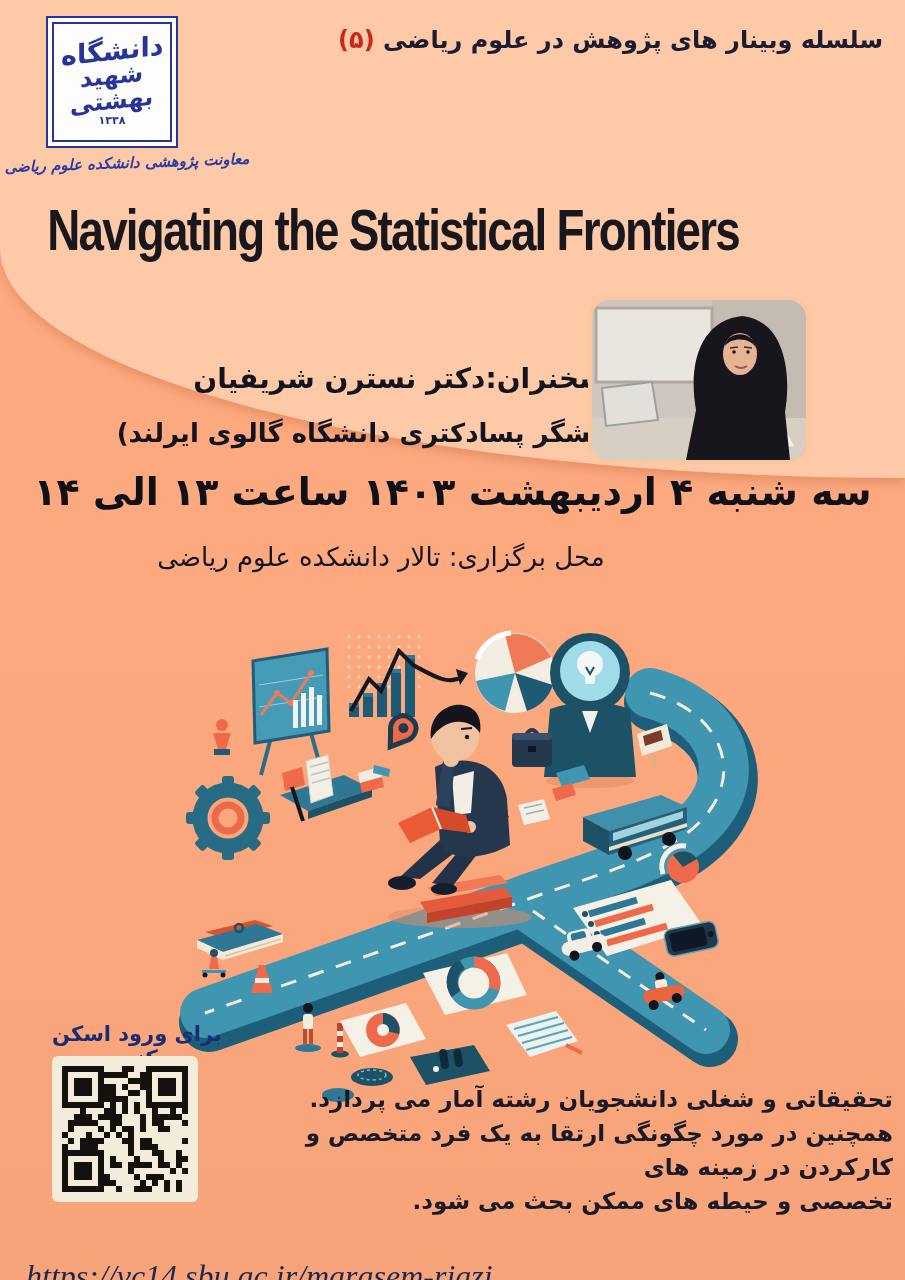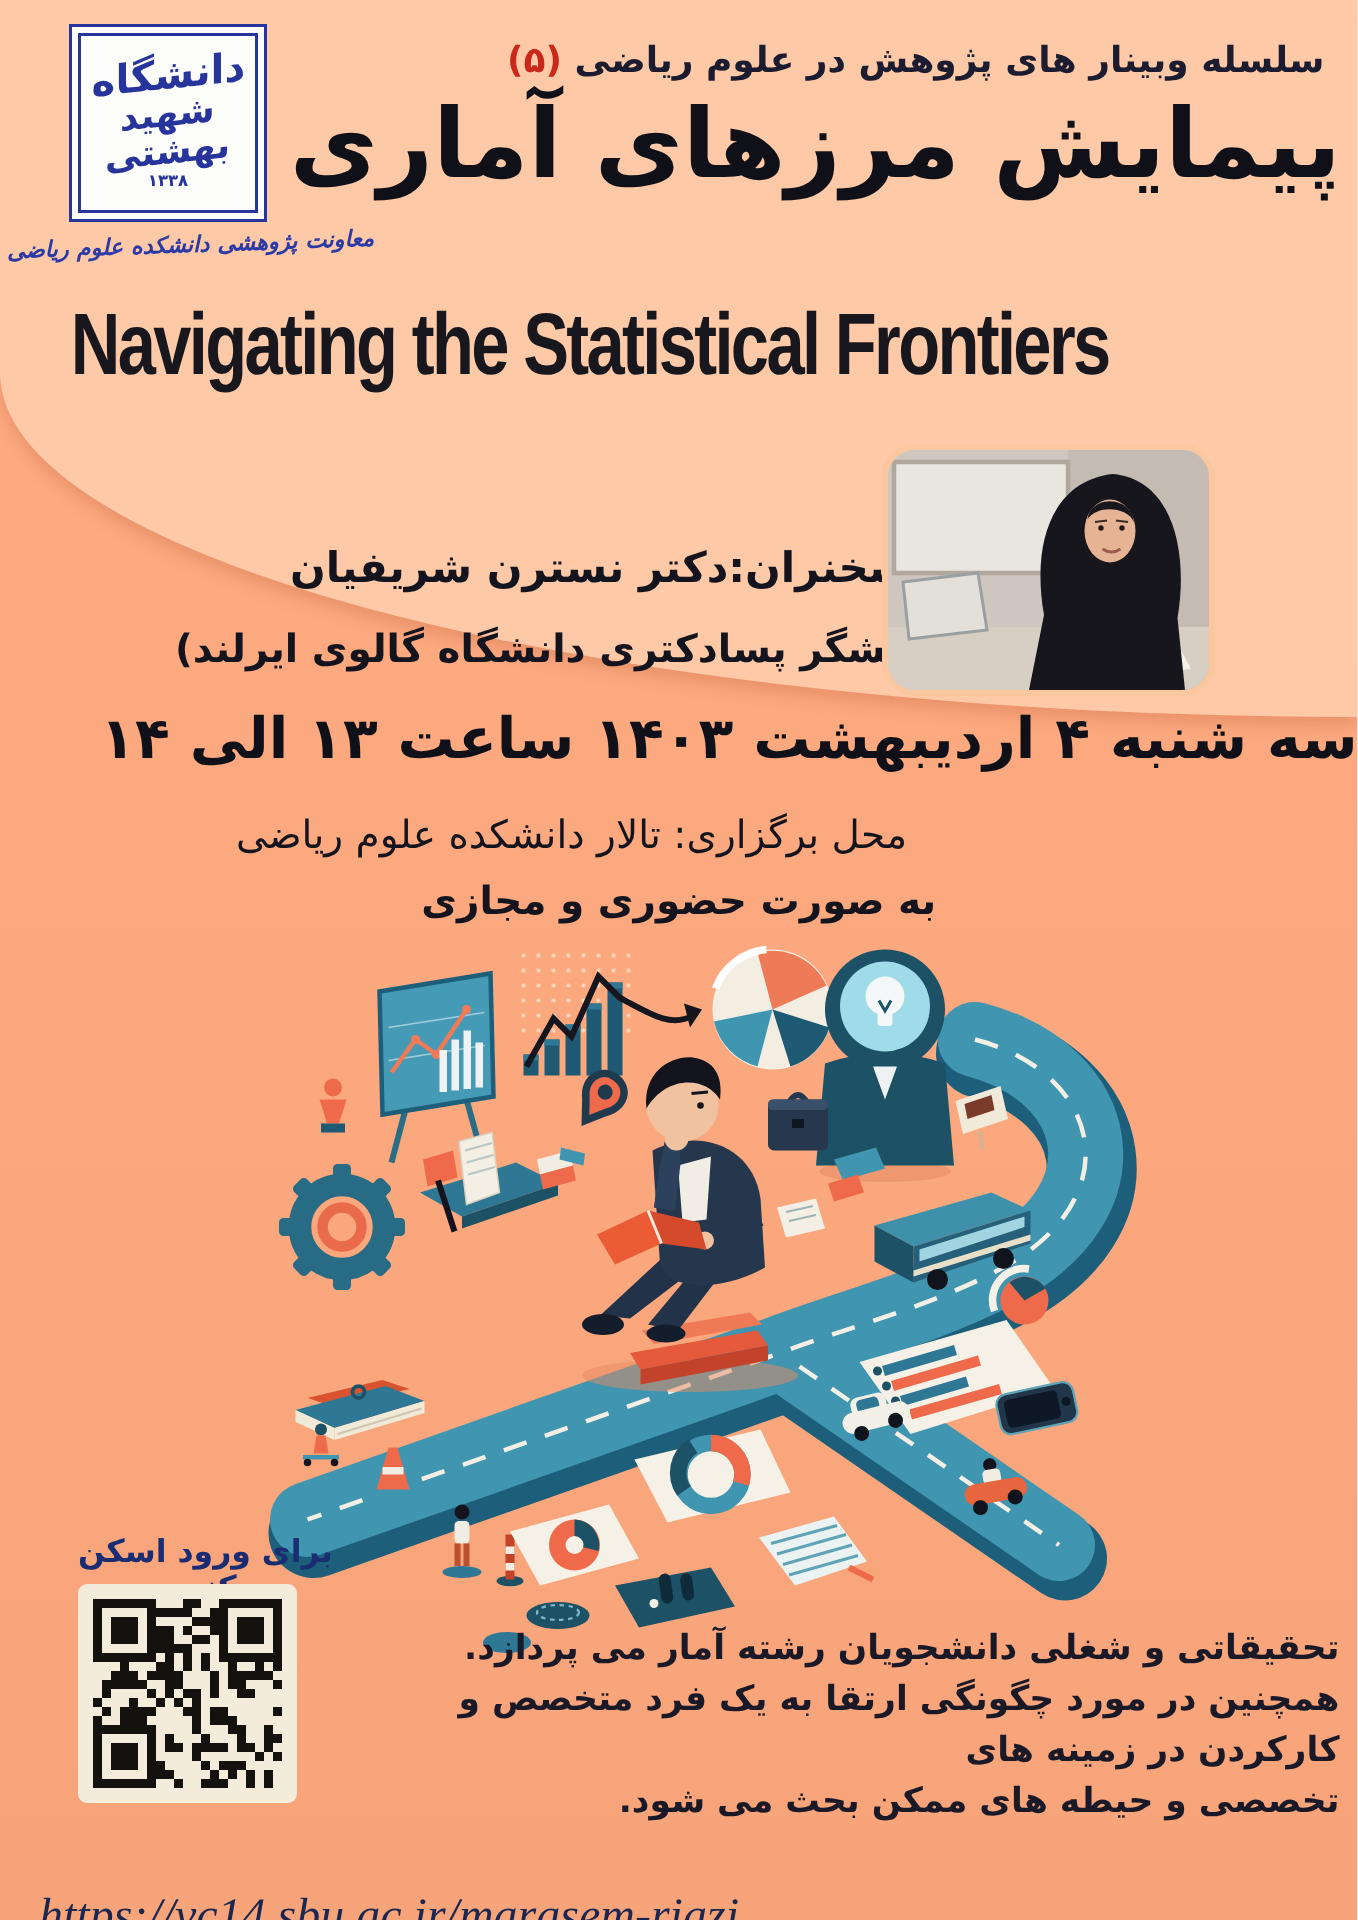--- a/index.html
+++ b/index.html
@@ -19,21 +19,21 @@
   .dept-line{position:absolute;left:2px;top:154px;width:250px;text-align:center;color:#2b3aa5;font-size:15px;font-weight:bold;font-style:italic;transform:rotate(-2deg);white-space:nowrap;}
   
   .title-fa{position:absolute;top:60px;left:190px;right:8px;text-align:center;direction:rtl;font-size:64px;font-weight:bold;color:#101018;}
   .title-en{position:absolute;top:200px;left:0;width:905px;text-align:left;font-family:"Liberation Sans",sans-serif;font-weight:bold;font-size:52px;color:#17171d;}
   .title-en span{display:inline-block;transform:scale(0.88,1.12);letter-spacing:-2px;white-space:nowrap;}
   
   .speaker-name{position:absolute;top:362px;left:140px;width:520px;text-align:center;direction:rtl;font-size:28px;font-weight:bold;color:#14141f;}
   .speaker-affil{position:absolute;top:418px;left:80px;width:620px;text-align:center;direction:rtl;font-size:26px;font-weight:bold;color:#14141f;}
   .photo{position:absolute;left:588px;top:296px;width:214px;height:160px;border-radius:22px;border:4px solid #fbc79f;overflow:hidden;background:#cfc7bf;}
   
-  .datetime{position:absolute;top:470px;left:0;width:905px;direction:rtl;font-size:38px;font-weight:bold;color:#101018;}
+  .datetime{position:absolute;top:470px;left:0;width:905px;text-align:center;direction:rtl;font-size:38px;font-weight:bold;color:#101018;}
   .venue{position:absolute;top:542px;left:0;width:762px;text-align:center;direction:rtl;font-size:26px;font-weight:normal;color:#14141f;}
   .mode{position:absolute;top:586px;left:0;width:905px;text-align:center;direction:rtl;font-size:26px;font-weight:bold;color:#14141f;}
   
   .illustration{position:absolute;top:615px;left:0;width:905px;height:510px;}
   
   .qr-label{position:absolute;left:28px;top:1022px;width:218px;text-align:center;direction:rtl;font-size:21px;font-weight:bold;color:#1b2d72;}
   .qr-card{position:absolute;left:52px;top:1056px;width:146px;height:146px;background:#f4ecdb;border-radius:6px;display:flex;align-items:center;justify-content:center;}
   .qr-grid{display:grid;grid-template-columns:repeat(21,6px);grid-auto-rows:6px;}
   .qr-grid i{display:block;}
   .qr-grid i.m{background:#15110e;}
@@ -56,21 +56,20 @@
   <div class="logo-box">
     <div class="logo-inner">
       <div class="logo-word">دانشگاه</div>
       <div class="logo-word w2">شهید</div>
       <div class="logo-word w3">بهشتی</div>
       <div class="logo-year">۱۳۳۸</div>
     </div>
   </div>
   <div class="dept-line">معاونت پژوهشی دانشکده علوم ریاضی</div>
 
-  <div class="title-fa">پیمایش مرزهای آماری</div>
   <div class="title-en"><span>Navigating the Statistical Frontiers</span></div>
 
   <div class="speaker-name">سخنران:دکتر نسترن شریفیان</div>
   <div class="speaker-affil">(پژوهشگر پسادکتری دانشگاه گالوی ایرلند)</div>
 
   <div class="photo">
     <svg width="214" height="160" viewBox="0 0 214 160">
       <rect x="0" y="0" width="214" height="160" fill="#cfc7bf"></rect>
       <rect x="120" y="0" width="94" height="160" fill="#c4bbb2"></rect>
       <rect x="4" y="8" width="116" height="74" fill="#e9e6e0" stroke="#b0a89d" stroke-width="3"></rect>
@@ -84,21 +83,20 @@
         <circle cx="156" cy="52" r="1.8" fill="#201a16"></circle>
       <path d="M138,48 L146,47" stroke="#3a2b22" stroke-width="1.5" fill="none"></path>
       <path d="M152,47 L160,48" stroke="#3a2b22" stroke-width="1.5" fill="none"></path>
       <path d="M143,66 Q149,70 155,66" stroke="#9c5b4a" stroke-width="2" fill="none"></path>
       <path d="M112,120 Q140,104 170,118" stroke="#16161c" stroke-width="16" fill="none"></path>
     </svg>
   </div>
 
   <div class="datetime">سه شنبه ۴ اردیبهشت ۱۴۰۳ ساعت ۱۳ الی ۱۴</div>
   <div class="venue">محل برگزاری: تالار دانشکده علوم ریاضی</div>
-  <div class="mode">به صورت حضوری و مجازی</div>
 
   <svg class="illustration" viewBox="0 0 905 510">
     <defs>
       <pattern id="dots" width="10" height="10" patternUnits="userSpaceOnUse">
         <circle cx="2" cy="2" r="1.4" fill="#f8d9c2"></circle>
       </pattern>
     </defs>
 
     <g>
       <path d="M650,78 C735,100 755,185 665,232 C620,256 565,270 520,287 L205,398" fill="none" stroke="#1d5f7a" stroke-width="60" stroke-linecap="round" transform="translate(4,9)"></path>

